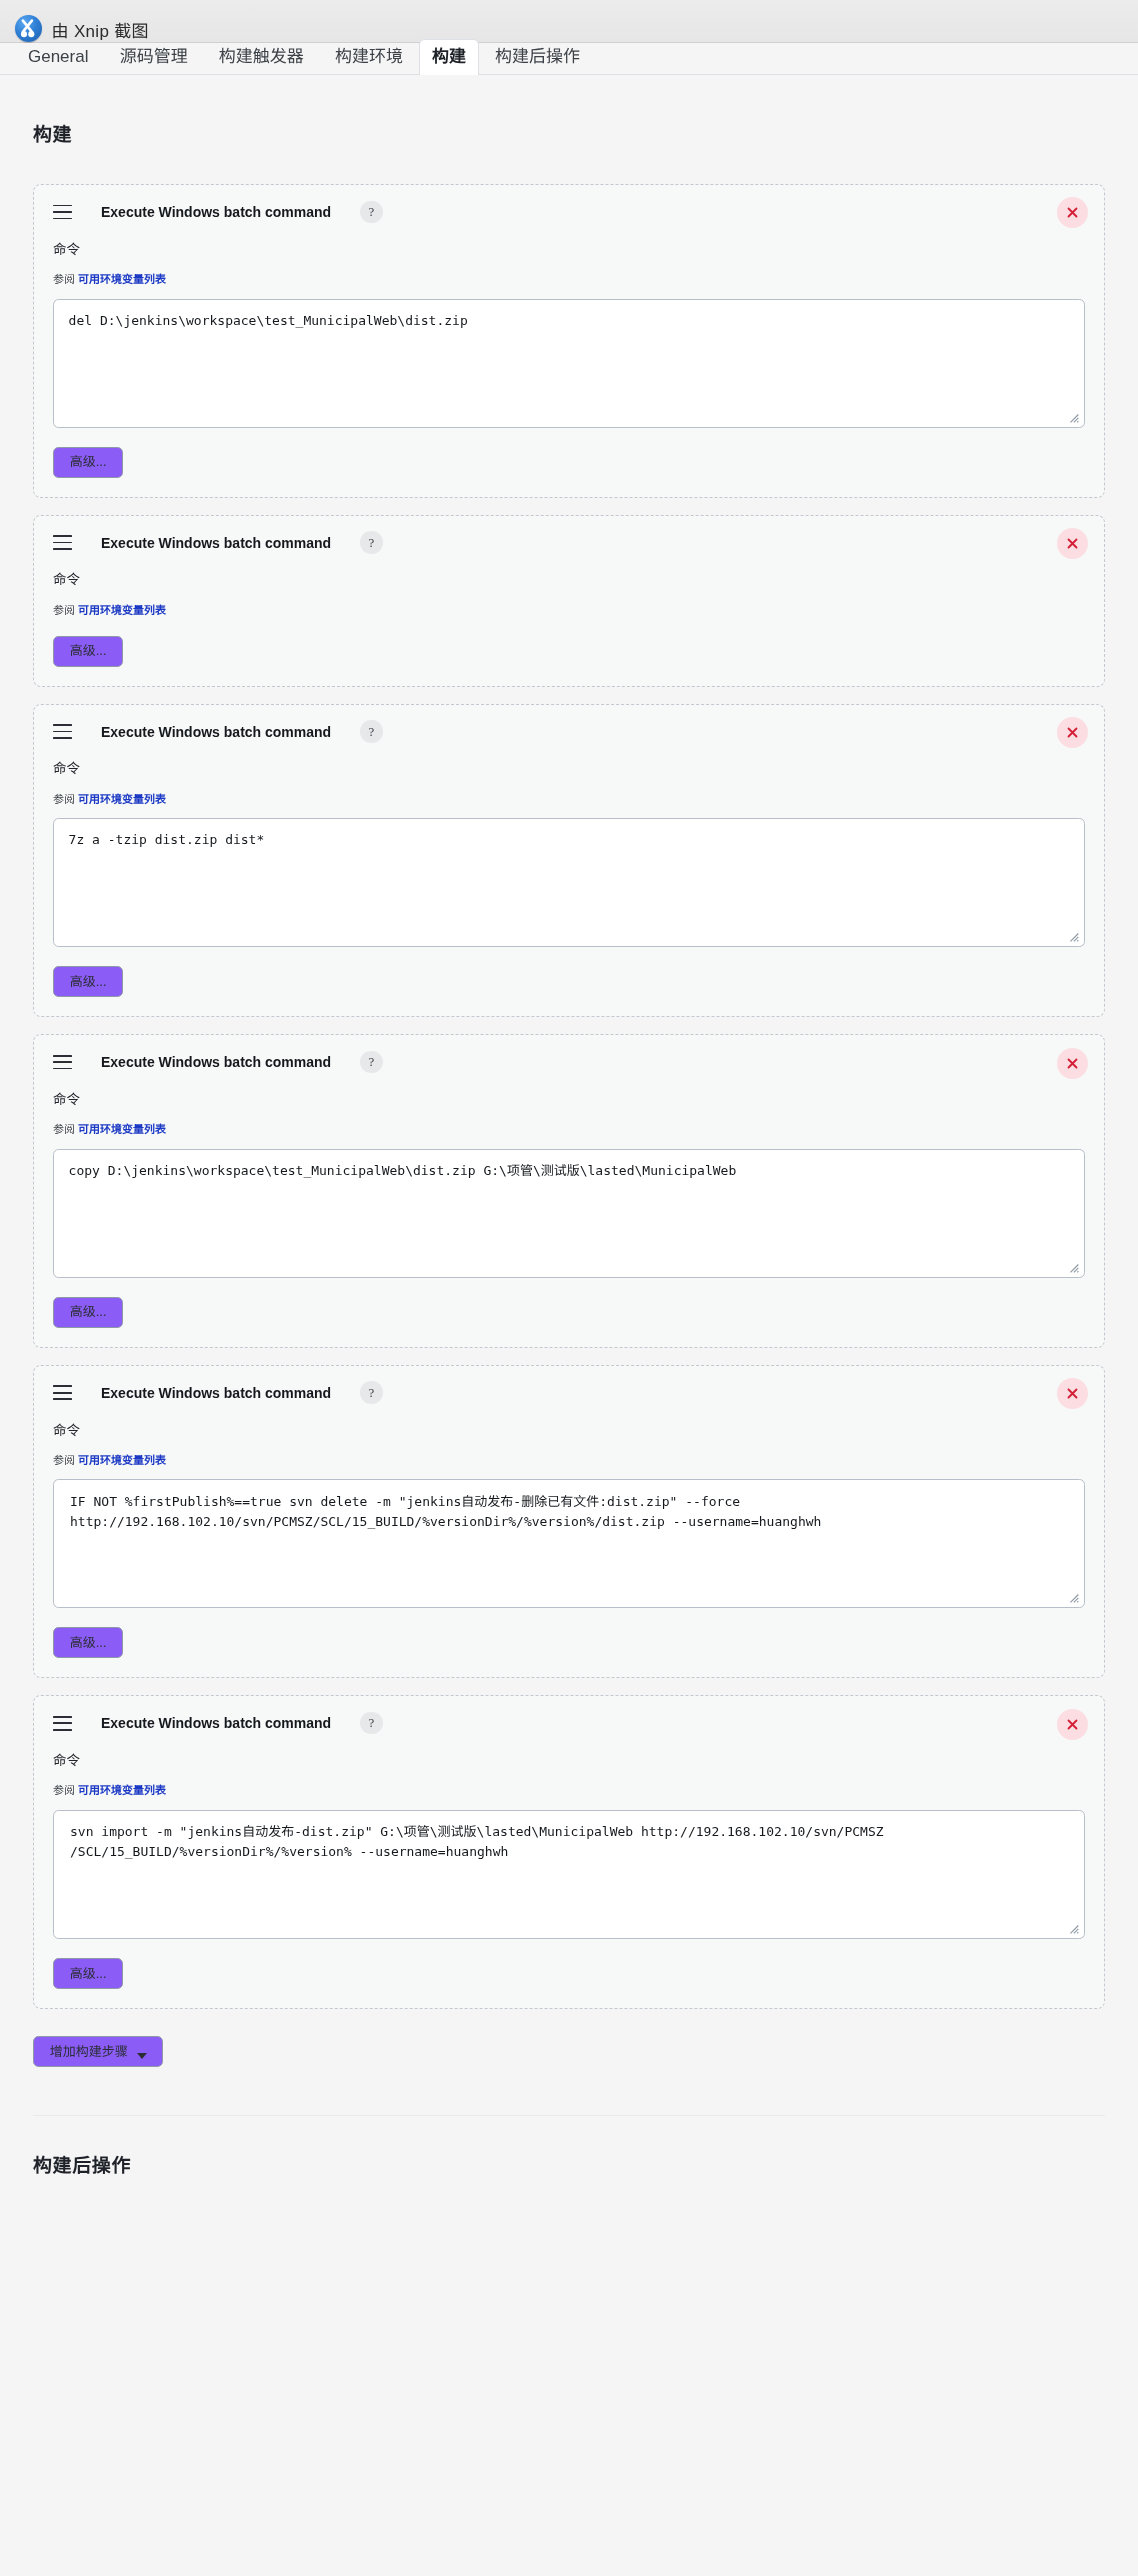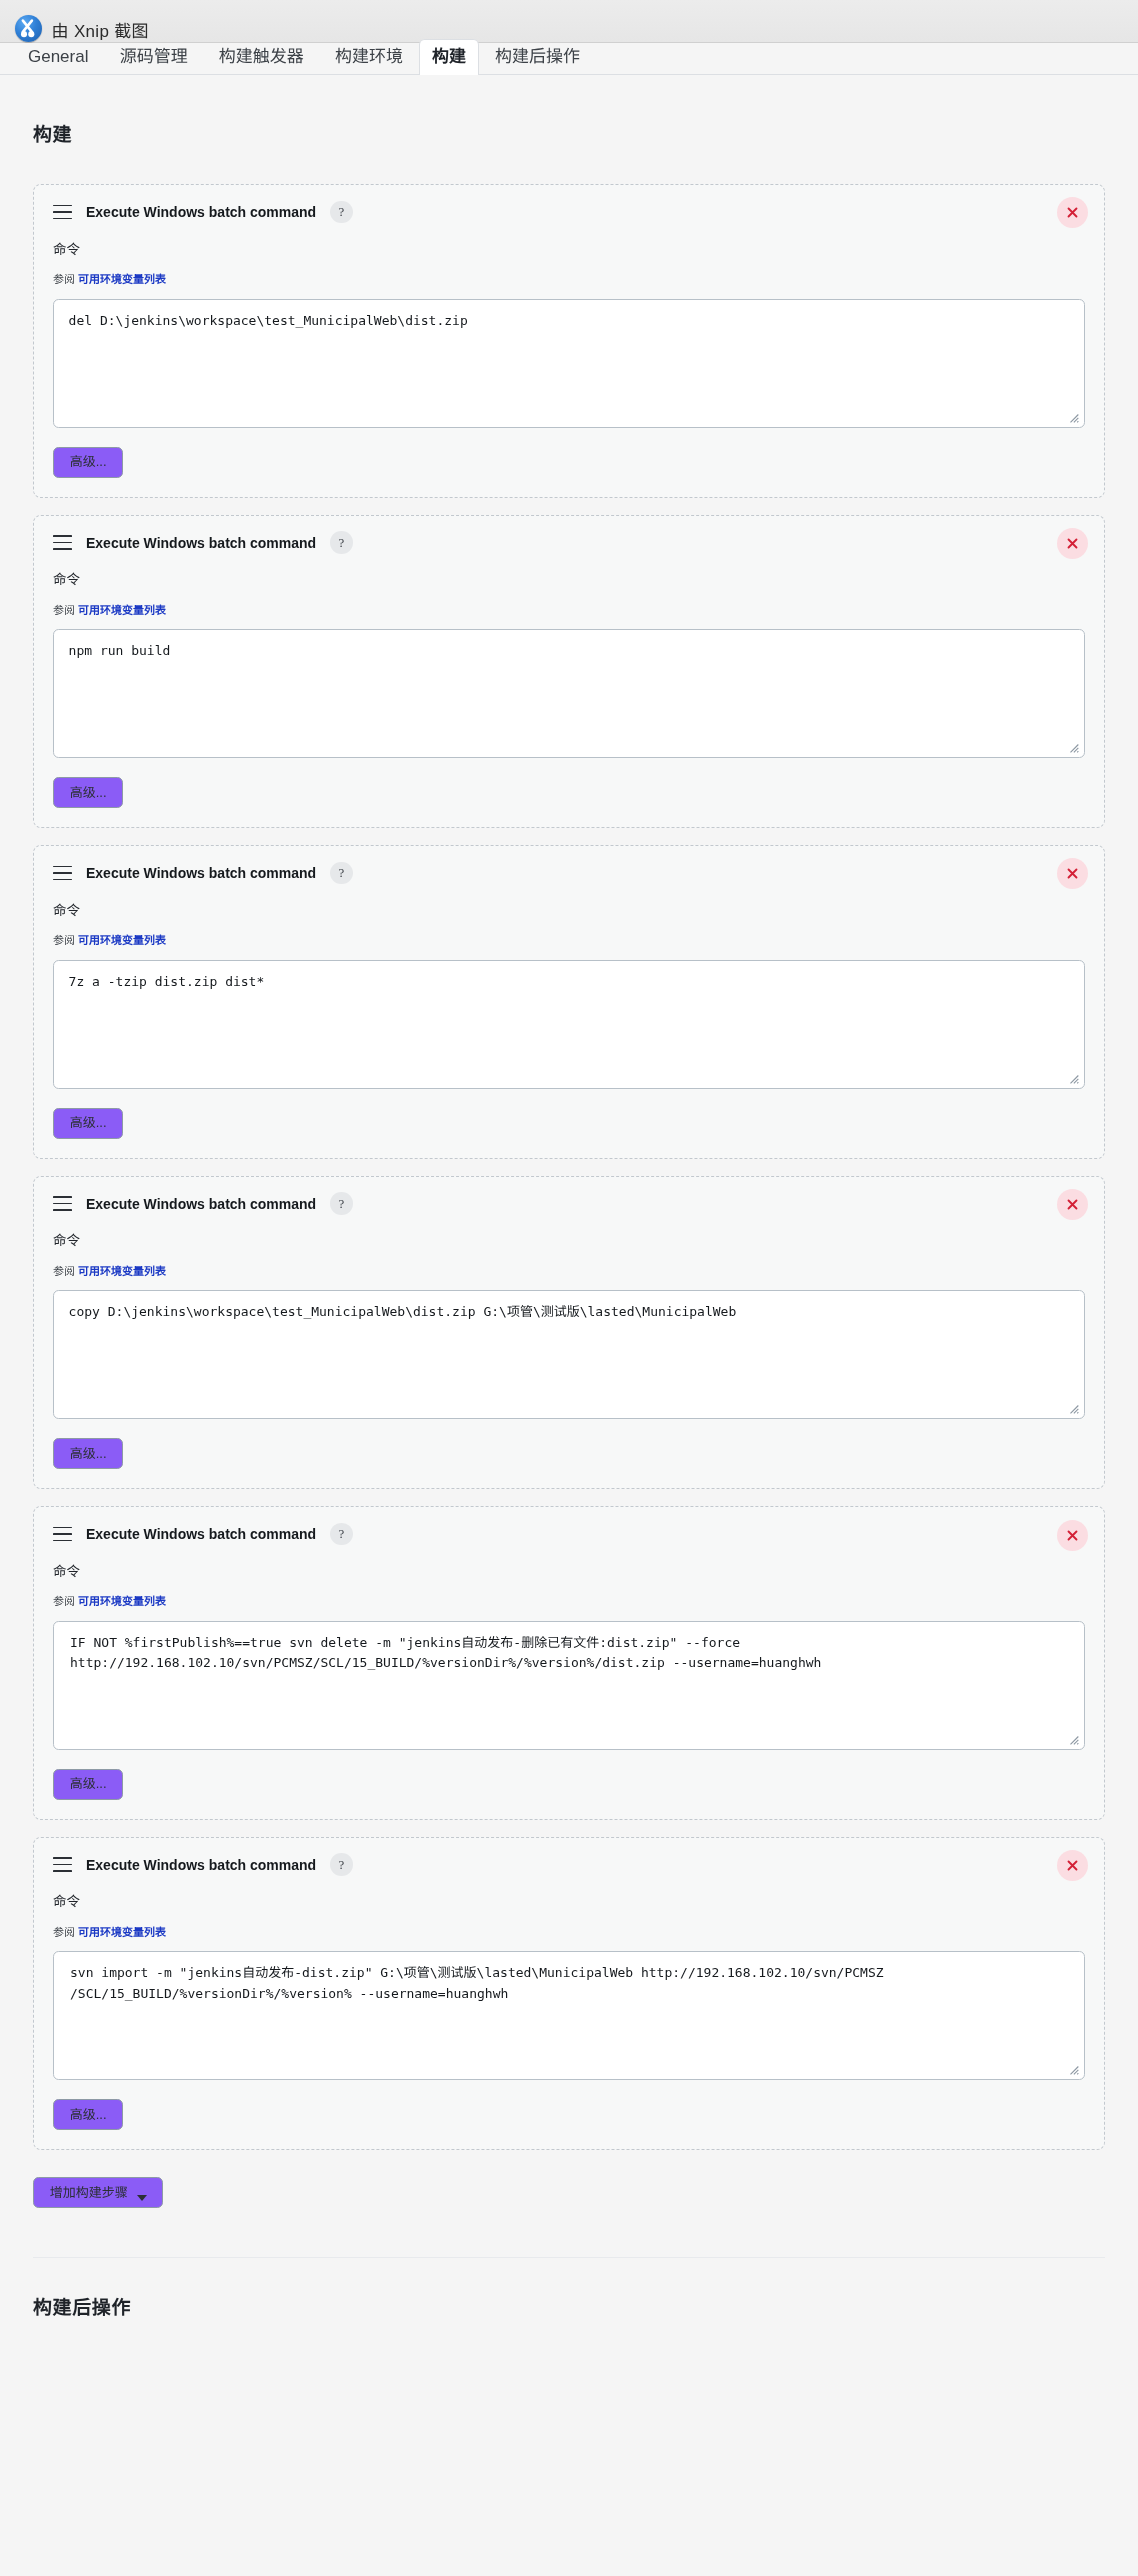--- a/index.html
+++ b/index.html
@@ -93,21 +93,21 @@
     position: relative;
     border: 1.1px dashed #c2c8ce;
     border-radius: 7.9px;
     background: #f7f8f8;
     padding: 15.7px 19px 19px 19px;
     margin-bottom: 17px;
   }
   .step-head {
     display: flex;
     align-items: center;
-    gap: 14px;
+    gap: 29px;
     margin-bottom: 14.6px;
   }
   .drag-handle {
     width: 19px; height: 14.6px;
     display: flex; flex-direction: column; justify-content: space-between;
     cursor: move;
     flex: none;
   }
   .drag-handle i { display: block; height: 1.7px; background: #2b2f35; border-radius: 0.6px; }
   .step-title {
@@ -293,28 +293,20 @@
           <i></i>
         </span>
       <span class="step-title">Execute Windows batch command</span>
       <span class="help-icon">?</span>
     </div>
     <div class="field-label">命令</div>
     <div class="hint">
       <span>参阅</span>
       <a>可用环境变量列表</a>
     </div>
-    <div class="cmd-wrap">
-      <textarea class="cmd h1" spellcheck="false" style="">npm run build</textarea>
-      <span class="resize-grip">
-        <svg width="14.6" height="14.6" viewBox="0 0 26 26" aria-hidden="true">
-          <path d="M22 8 L8 22 M22 14 L14 22 M22 20 L20 22" stroke="#8d98a3" stroke-width="2"></path>
-        </svg>
-      </span>
-    </div>
     <div class="adv-row">
       <button class="btn">高级...</button>
     </div>
   </div>
 
   <div class="step">
     <button class="delete-btn">
       <span>
         <svg width="17" height="17" viewBox="0 0 30 30" aria-hidden="true">
           <path d="M8 8 L22 22 M22 8 L8 22" stroke="#d32036" stroke-width="3.4" stroke-linecap="round"></path>

